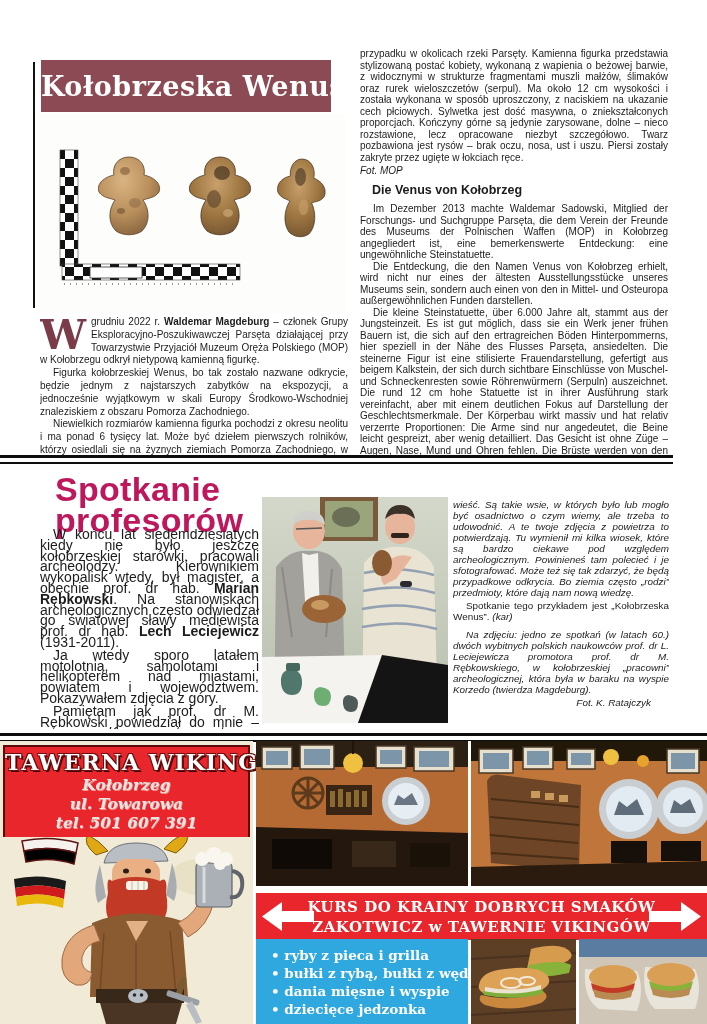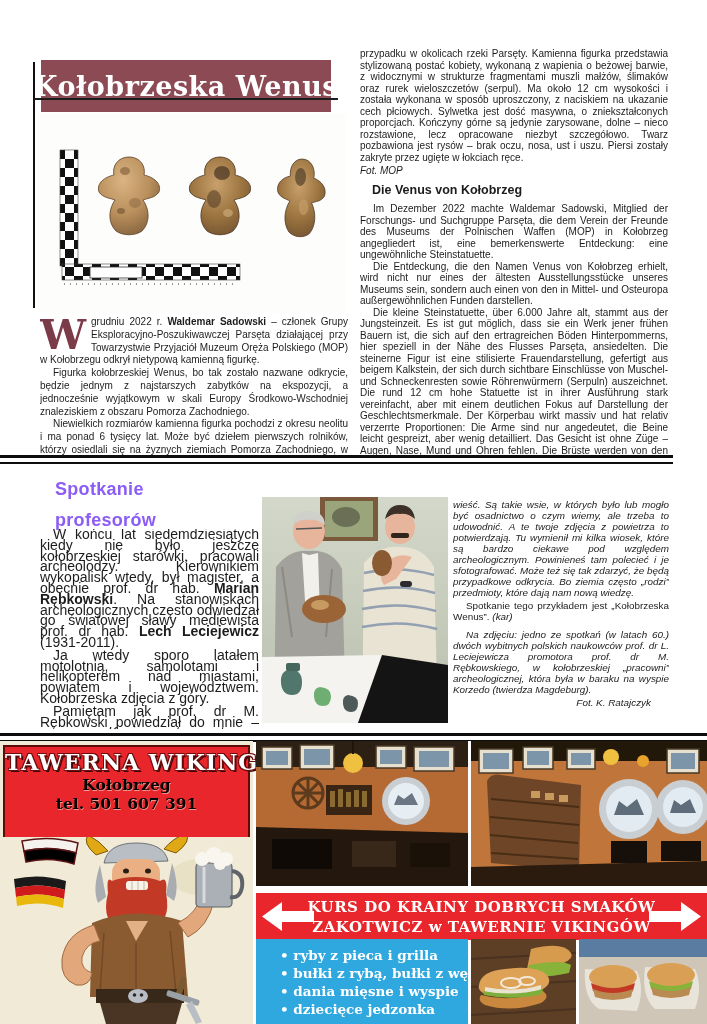--- a/index.html
+++ b/index.html
@@ -3,69 +3,69 @@
 <meta charset="utf-8">
 <style>
   html,body{margin:0;padding:0;background:#e9e9e9;}
   .page{position:relative;width:707px;height:1024px;background:#ffffff;
         font-family:"Liberation Sans",sans-serif;color:#1c1c1c;overflow:hidden;margin:0 auto;}
   .abs{position:absolute;}
   .justify{text-align:justify;}
   
   .vrule{position:absolute;left:33px;top:62px;width:2px;height:246px;background:#111;}
   .venus-titlebox{left:41px;top:60px;width:290px;height:52px;background:#8c4a54;
-      display:flex;align-items:center;justify-content:center;text-decoration:underline;}
+      display:flex;align-items:center;}
   .venus-titlebox span{font-family:"DejaVu Serif",serif;font-weight:bold;color:#fff;
       font-size:27px;letter-spacing:.5px;white-space:nowrap;}
   .fig-area{left:38px;top:114px;width:307px;height:200px;background:#fdfdfc;}
   .col{font-size:10px;}
   .topleft-col{left:40px;top:316px;width:308px;height:142px;line-height:12.8px;overflow:hidden;}
   .topright-col{left:360px;top:48px;width:308px;height:408px;line-height:11.5px;overflow:hidden;}
   p.body{margin:0;text-indent:13px;}
   p.noindent{text-indent:0;}
   .dropcap{float:left;font-family:"DejaVu Serif",serif;font-weight:bold;color:#7c3b49;
       font-size:41px;line-height:34px;padding:2px 5px 0 0;}
   .credit{font-style:italic;text-align:left;margin:2px 0 6px 0;}
   .de-head{font-weight:bold;font-size:12.5px;margin:8px 0 7px 12px;}
   b{font-weight:bold;}
   
   .divider{height:4px;border-top:3px solid #0d0d0d;border-bottom:2px solid #0d0d0d;}
   .div1{left:0;top:455px;width:673px;}
   .div2{left:0;top:733px;width:707px;}
   
-  .prof-title{left:55px;top:474px;width:200px;font-weight:bold;font-size:18px;
-      line-height:31px;color:#8b5cf6;letter-spacing:.3px;}
+  .prof-title{left:55px;top:474px;width:200px;font-weight:bold;font-size:34px;
+      line-height:31px;color:#be185d;letter-spacing:.3px;}
   .prof-left{left:40px;top:529px;width:219px;height:200px;line-height:10.8px;font-size:14px;overflow:hidden;}
   .prof-left p.body{margin-bottom:2px;}
   .prof-photo{left:262px;top:497px;width:186px;height:226px;background:#c9cec1;overflow:hidden;}
   .prof-right{left:453px;top:499px;width:216px;height:226px;line-height:11px;font-size:9.9px;overflow:hidden;}
   .it{font-style:italic;}
   .prof-right p.body{margin-bottom:2px;}
   .credit2{font-style:italic;text-align:right;margin-top:1px;padding-right:18px;}
   
   .ad-left{left:0;top:741px;width:253px;height:283px;background:#f1ead6;}
   .tav-box{position:absolute;left:3px;top:4px;width:243px;height:90px;background:#e8262b;
       border:2px solid #5c0b0b;text-align:center;}
   .tav-name{font-family:"DejaVu Serif",serif;font-weight:bold;font-size:22px;color:#fff;
       letter-spacing:1px;margin-top:2px;white-space:nowrap;
       text-shadow:-1px -1px 0 #6d0e0e,1px -1px 0 #6d0e0e,-1px 1px 0 #6d0e0e,1px 1px 0 #6d0e0e,2px 2px 0 #3f0606;}
   .tav-addr{font-family:"DejaVu Serif",serif;font-weight:bold;font-size:15.5px;line-height:19px;
-      color:#000000;text-shadow:.6px .6px 0 rgba(255,240,220,.55);}
+      color:#e5e5e5;text-shadow:.6px .6px 0 rgba(255,240,220,.55);font-style:italic;}
   .viking-wrap{position:absolute;left:0;top:96px;width:253px;height:187px;}
   .ad-right{left:256px;top:741px;width:451px;height:283px;background:#fff;}
   .tavphoto1{position:absolute;left:0;top:0;width:212px;height:145px;overflow:hidden;}
   .tavphoto2{position:absolute;left:215px;top:0;width:236px;height:145px;overflow:hidden;}
   .banner{position:absolute;left:0;top:152px;width:451px;height:47px;background:#e8262b;
       display:flex;align-items:center;justify-content:center;}
   .banner-text{text-align:center;color:#fff;font-family:"DejaVu Serif",serif;font-weight:bold;
       font-size:15px;line-height:20px;letter-spacing:.5px;white-space:nowrap;}
   .arrow{position:absolute;top:8px;width:52px;height:31px;}
   .arrow.left{left:6px;} .arrow.right{right:6px;}
   .menu-box{position:absolute;left:0;top:198px;width:212px;height:85px;background:#2fa8e0;
-      padding:7px 0 0 24px;box-sizing:border-box;}
+      padding:7px 0 0 15px;box-sizing:border-box;}
   .menu-line{color:#fff;font-family:"DejaVu Serif",serif;font-weight:bold;font-size:13.5px;
       line-height:18px;white-space:nowrap;}
   .sand1{position:absolute;left:215px;top:198px;width:105px;height:85px;overflow:hidden;}
   .sand2{position:absolute;left:323px;top:198px;width:128px;height:85px;overflow:hidden;}
 </style>
 </head>
 <body>
 
 <div class="page">
 
@@ -117,47 +117,47 @@
       <g transform="translate(263,83) scale(0.78,1) rotate(4)">
           <use href="#venusBlob" fill="url(#stone2)" stroke="#4a3420" stroke-width="0.8"></use>
         <ellipse cx="-2" cy="-20" rx="7" ry="9" fill="#53402a" opacity="0.7"></ellipse>
         <ellipse cx="4" cy="10" rx="6" ry="8" fill="#c9a06b" opacity="0.6"></ellipse>
         </g>
     </svg>
   </div>
 
   <div class="abs col topleft-col justify">
     <p class="body noindent">
-      <span class="dropcap">W</span><span>grudniu 2022 r. </span><b>Waldemar Sadowski</b><span> – członek Grupy Eksploracyjno-Poszukiwawczej Parsęta działającej przy Towarzystwie Przyjaciół Muzeum Oręża Polskiego (MOP) w Kołobrzegu odkrył nietypową kamienną figurkę.</span>
+      <span class="dropcap">W</span><span>grudniu 2022 r. </span><b>Waldemar Magdeburg</b><span> – członek Grupy Eksploracyjno-Poszukiwawczej Parsęta działającej przy Towarzystwie Przyjaciół Muzeum Oręża Polskiego (MOP) w Kołobrzegu odkrył nietypową kamienną figurkę.</span>
     </p>
     <p class="body">Figurka kołobrzeskiej Wenus, bo tak zostało nazwane odkrycie, będzie jednym z najstarszych zabytków na ekspozycji, a jednocześnie wyjątkowym w skali Europy Środkowo-Wschodniej znaleziskiem z obszaru Pomorza Zachodniego.</p>
     <p class="body">Niewielkich rozmiarów kamienna figurka pochodzi z okresu neolitu i ma ponad 6 tysięcy lat. Może być dziełem pierwszych rolników, którzy osiedlali się na żyznych ziemiach Pomorza Zachodniego, w tym</p>
   </div>
 
   <div class="abs col topright-col justify">
     <p class="body noindent">przypadku w okolicach rzeki Parsęty. Kamienna figurka przedstawia stylizowaną postać kobiety, wykonaną z wapienia o beżowej barwie, z widocznymi w strukturze fragmentami muszli małżów, ślimaków oraz rurek wieloszczetów (serpul). Ma około 12 cm wysokości i została wykonana w sposób uproszczony, z naciskiem na ukazanie cech płciowych. Sylwetka jest dość masywna, o zniekształconych proporcjach. Kończyny górne są jedynie zarysowane, dolne – nieco rozstawione, lecz opracowane niezbyt szczegółowo. Twarz pozbawiona jest rysów – brak oczu, nosa, ust i uszu. Piersi zostały zakryte przez ugięte w łokciach ręce.</p>
     <div class="credit">Fot. MOP</div>
     <div class="de-head">Die Venus von Kołobrzeg</div>
-    <p class="body">Im Dezember 2022 machte Waldemar Sadowski, Mitglied der Forschungs- und Suchgruppe Parsęta, die dem Verein der Freunde des Museums der Polnischen Waffen (MOP) in Kołobrzeg angegliedert ist, eine bemerkenswerte Entdeckung: eine ungewöhnliche Steinstatuette.</p>
+    <p class="body">Im Dezember 2013 machte Waldemar Sadowski, Mitglied der Forschungs- und Suchgruppe Parsęta, die dem Verein der Freunde des Museums der Polnischen Waffen (MOP) in Kołobrzeg angegliedert ist, eine bemerkenswerte Entdeckung: eine ungewöhnliche Steinstatuette.</p>
     <p class="body">Die Entdeckung, die den Namen Venus von Kołobrzeg erhielt, wird nicht nur eines der ältesten Ausstellungsstücke unseres Museums sein, sondern auch einen von den in Mittel- und Osteuropa außergewöhnlichen Funden darstellen.</p>
     <p class="body">Die kleine Steinstatuette, über 6.000 Jahre alt, stammt aus der Jungsteinzeit. Es ist gut möglich, dass sie ein Werk jener frühen Bauern ist, die sich auf den ertragreichen Böden Hinterpommerns, hier speziell in der Nähe des Flusses Parsęta, ansiedelten. Die steinerne Figur ist eine stilisierte Frauendarstellung, gefertigt aus beigem Kalkstein, der sich durch sichtbare Einschlüsse von Muschel- und Schneckenresten sowie Röhrenwürmern (Serpuln) auszeichnet. Die rund 12 cm hohe Statuette ist in ihrer Ausführung stark vereinfacht, aber mit einem deutlichen Fokus auf Darstellung der Geschlechtsmerkmale. Der Körperbau wirkt massiv und hat relativ verzerrte Proportionen: Die Arme sind nur angedeutet, die Beine leicht gespreizt, aber wenig detailliert. Das Gesicht ist ohne Züge – Augen, Nase, Mund und Ohren fehlen. Die Brüste werden von den angewinkelten Händen bedeckt.</p>
   </div>
 
   <div class="abs divider div1"></div>
 
   <div class="abs prof-title">
     <div>Spotkanie</div>
     <div>profesorów</div>
   </div>
 
   <div class="abs col prof-left justify">
     <p class="body">
       <span>W końcu lat siedemdziesiątych kiedy nie było jeszcze kołobrzeskiej starówki, pracowali archeolodzy. Kierownikiem wykopalisk wtedy, był magister, a obecnie prof. dr hab. </span><b>Marian Rębkowski</b><span>. Na stanowiskach archeologicznych często odwiedzał go światowej sławy mediewista prof. dr hab. </span><b>Lech Leciejewicz</b><span> (1931-2011).</span>
     </p>
-    <p class="body">Ja wtedy sporo latałem motolotnią, samolotami i helikopterem nad miastami, powiatem i województwem. Kołobrzeska zdjęcia z góry.</p>
+    <p class="body">Ja wtedy sporo latałem motolotnią, samolotami i helikopterem nad miastami, powiatem i województwem. Pokazywałem zdjęcia z góry.</p>
     <p class="body">
       <span>Pamiętam jak prof. dr M. Rębkowski powiedział do mnie – </span><span class="it">wiesz Kaziu te tereny zamieszkiwali ludzie jeszcze wcześniej niż nam się wydaje. W najbliższej przyszłości trzeba przeprowadzić wiele wykopalisk aby tego do-</span>
     </p>
   </div>
 
   <div class="abs prof-photo">
     <svg width="186" height="226" viewBox="0 0 186 226">
       <defs>
         <linearGradient id="wall" x1="0" y1="0" x2="0" y2="1">
           <stop offset="0%" stop-color="#d3d8ca"></stop>
@@ -211,20 +211,21 @@
     <p class="body it" style="margin-top:7px;">Na zdjęciu: jedno ze spotkań (w latach 60.) dwóch wybitnych polskich naukowców prof. dr L. Leciejewicza promotora prof. dr M. Rębkowskiego, w kołobrzeskiej „pracowni” archeologicznej, która była w baraku na wyspie Korzedo (twierdza Magdeburg).</p>
     <div class="credit2">Fot. K. Ratajczyk</div>
   </div>
 
   <div class="abs divider div2"></div>
 
   <div class="abs ad-left">
     <div class="tav-box">
       <div class="tav-name">TAWERNA WIKINGÓW</div>
       <div class="tav-addr">Kołobrzeg</div>
+      <div class="tav-addr">ul. Towarowa</div>
       <div class="tav-addr">tel. 501 607 391</div>
     </div>
     <div class="viking-wrap">
       <svg width="253" height="187" viewBox="0 0 253 187">
         <rect width="253" height="187" fill="#f1ead6"></rect>
         <ellipse cx="200" cy="40" rx="30" ry="18" fill="#e7dfc2" opacity="0.8"></ellipse>
 
         <g>
           <path d="M22 4 Q50 -2 78 6 L76 16 Q50 8 24 14 Z" fill="#f5f2ee" stroke="#5a1414" stroke-width="1.5"></path>
           <path d="M24 14 Q50 8 76 16 L74 27 Q50 19 26 25 Z" fill="#d importance1b1b" stroke="#5a1414" stroke-width="1.5"></path>

